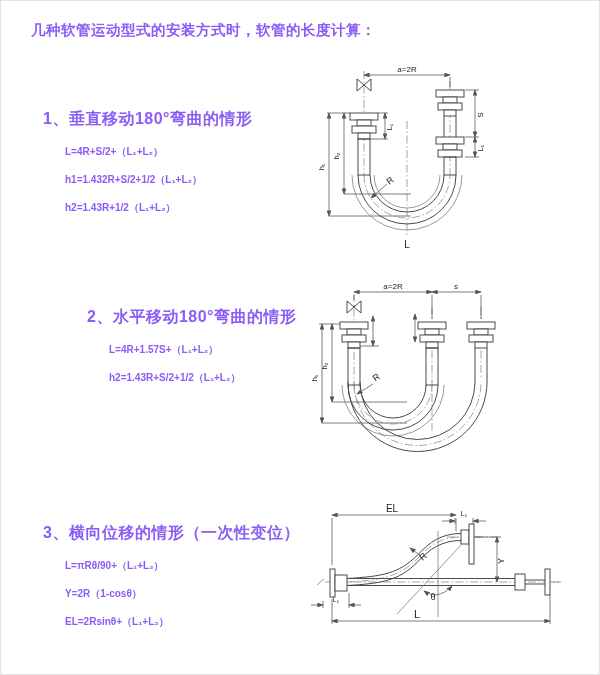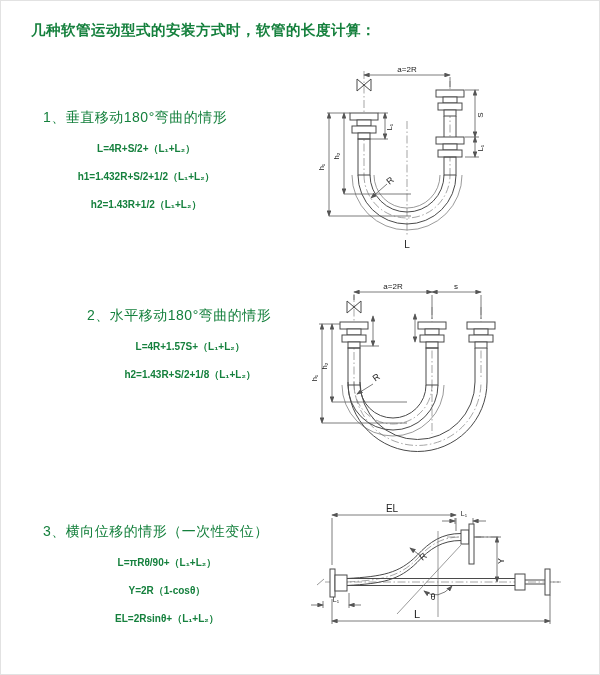--- a/index.html
+++ b/index.html
@@ -1,27 +1,27 @@
 <!DOCTYPE html>
 <html><head>
 <meta charset="utf-8">
 <style>
   html,body { margin:0; padding:0; background:#f2f2f2; }
   .page {
     position:relative; width:600px; height:675px; margin:0 auto;
     background:#ffffff; border:1px solid #e2e2e2; box-sizing:border-box;
-    font-family:"Liberation Sans","DejaVu Sans",sans-serif; color:#15803d; overflow:hidden;text-align:center;
+    font-family:"Liberation Sans","DejaVu Sans",sans-serif; color:#8b5cf6; overflow:hidden;
   }
   .title {
     position:absolute; left:30px; top:20px;
     font-size:14.5px; font-weight:bold; letter-spacing:0.5px;
   }
   .section { position:absolute; left:42px; }
   .sec1 { top:108px; } .sec2 { top:306px;margin-left:44px; } .sec3 { top:522px; }
-  .heading { font-size:14px; font-weight:normal; letter-spacing:0.5px; }
+  .heading { font-size:16px; font-weight:bold; letter-spacing:0.5px; }
   .formulas { margin-top:8px; padding-left:22px; }
   .formula { font-size:10px; font-weight:bold; height:28px; line-height:28px; white-space:nowrap; }
   .diagram { position:absolute; }
   .d1 { left:306px; top:62px; } .d2 { left:308px; top:281px; } .d3 { left:296px; top:500px; }
   
   .ln   { stroke:#4a4a4a; stroke-width:1;   fill:none; }
   .lnf  { stroke:#4a4a4a; stroke-width:1;   fill:#ffffff; }
   .thin { stroke:#6e6e6e; stroke-width:0.7; fill:none; }
   .dim  { stroke:#5a5a5a; stroke-width:0.8; fill:none; }
   .cl   { stroke:#808080; stroke-width:0.7; fill:none; stroke-dasharray:8 2.5 1.5 2.5; }
@@ -42,21 +42,21 @@
       <div class="formula">L=4R+S/2+（L₁+L₂）</div>
       <div class="formula">h1=1.432R+S/2+1/2（L₁+L₂）</div>
       <div class="formula">h2=1.43R+1/2（L₁+L₂）</div>
     </div>
   </div>
 
   <div class="section sec2">
     <div class="heading">2、水平移动180°弯曲的情形</div>
     <div class="formulas">
       <div class="formula">L=4R+1.57S+（L₁+L₂）</div>
-      <div class="formula">h2=1.43R+S/2+1/8（L₁+L₂）</div>
+      <div class="formula">h2=1.43R+S/2+1/2（L₁+L₂）</div>
     </div>
   </div>
 
   <div class="section sec3">
     <div class="heading">3、横向位移的情形（一次性变位）</div>
     <div class="formulas">
       <div class="formula">L=πRθ/90+（L₁+L₂）</div>
       <div class="formula">Y=2R（1-cosθ）</div>
       <div class="formula">EL=2Rsinθ+（L₁+L₂）</div>
     </div>

